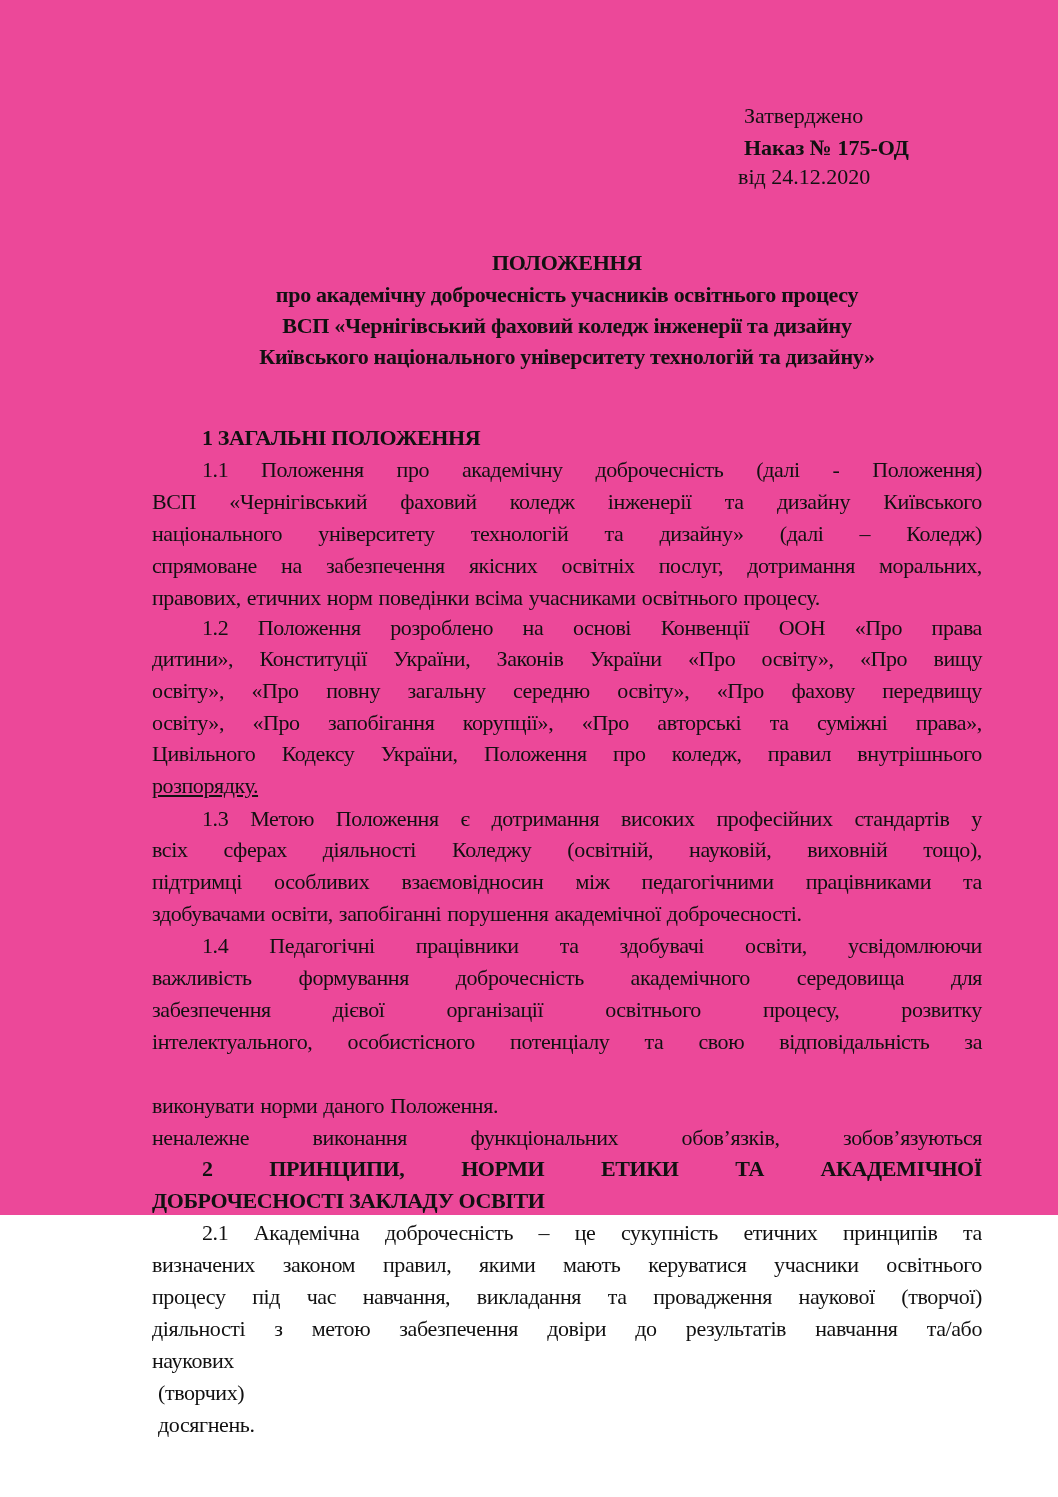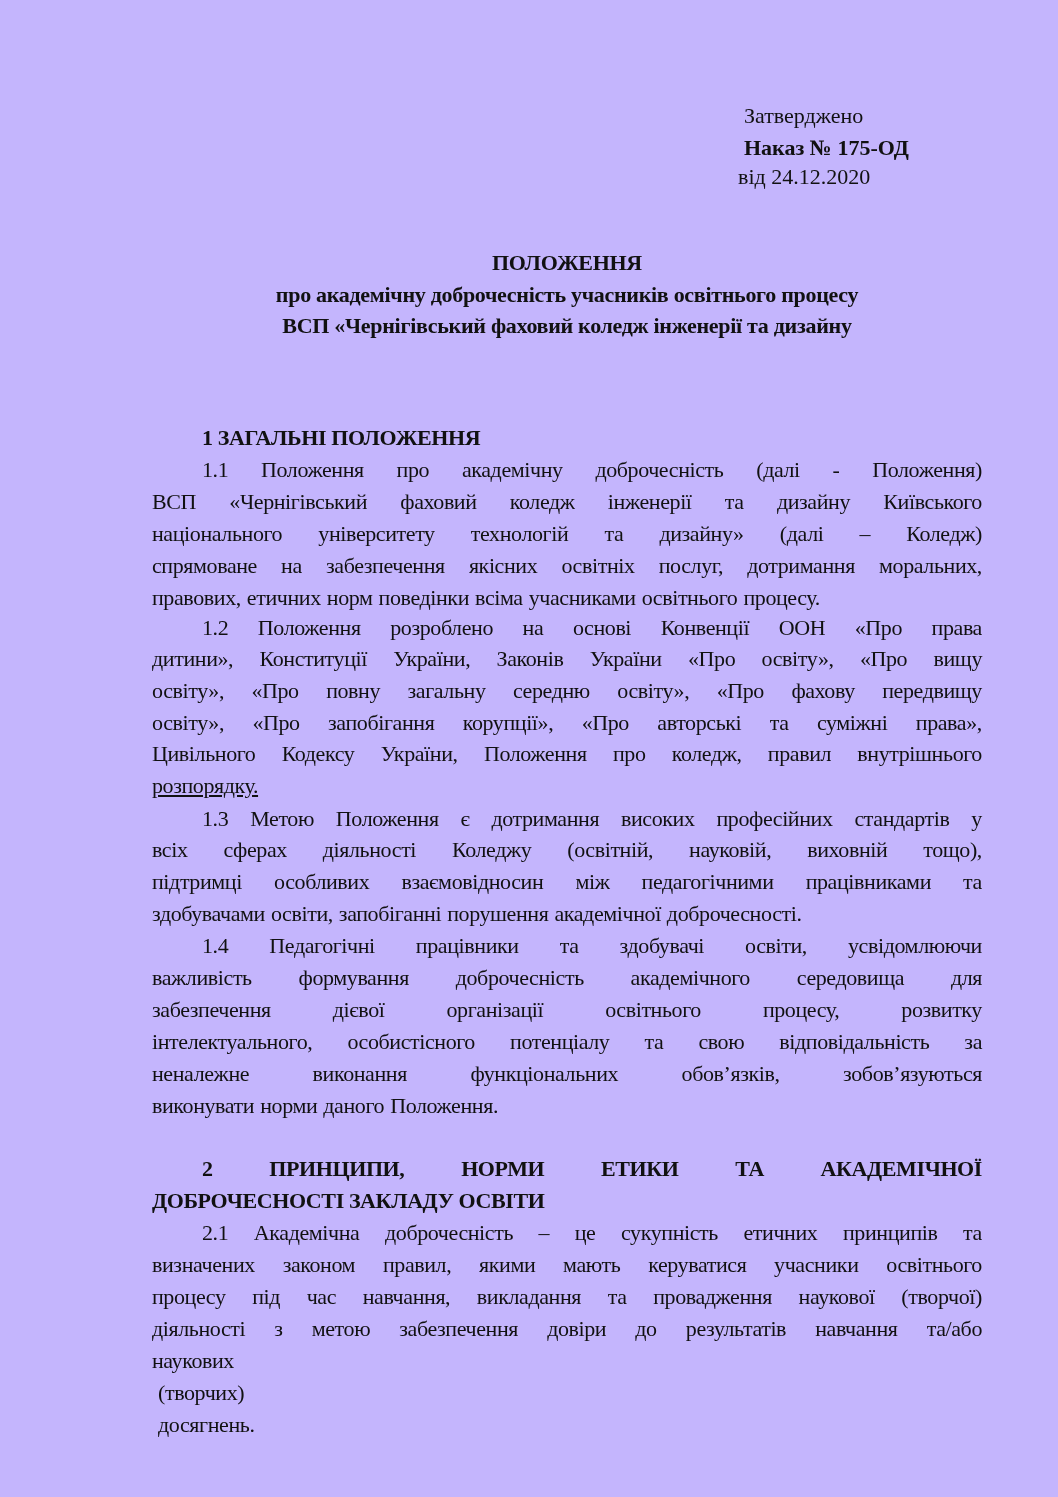--- a/index.html
+++ b/index.html
@@ -1,18 +1,18 @@
 <!DOCTYPE html>
 <html><head>
 <meta charset="utf-8">
 <style>
   html, body { margin: 0; padding: 0; background: #ffffff; }
   body { width: 1058px; height: 1497px; position: relative; overflow: hidden;
          font-family: "Liberation Serif", serif; color: #111; }
-  .page { position: absolute; left: 0; top: 0; width: 1058px; height: 1497px; background: #c4b5fd; }
+  .page { position: absolute; left: 0; top: 0; width: 1058px; height: 1215px; background: #ec4899; }
   .approval { position: absolute; font-size: 22px; line-height: 28px; white-space: nowrap; }
   .ap1 { left: 744px; top: 102px; }
   .ap2 { left: 744px; top: 134px; font-weight: bold; }
   .ap3 { left: 738px; top: 163px; }
   .title { position: absolute; left: 152px; width: 830px; text-align: center;
            font-weight: bold; font-size: 22px; line-height: 30px; white-space: nowrap; letter-spacing: -0.3px; }
   .t1 { top: 248px; left: 152px; }
   .t2 { top: 280px; }
   .t3 { top: 311px; }
   .t4 { top: 342px; }
@@ -30,20 +30,21 @@
 
 <div class="page">
 
   <div class="approval ap1">Затверджено</div>
   <div class="approval ap2">Наказ № 175-ОД</div>
   <div class="approval ap3">від 24.12.2020</div>
 
   <div class="title t1">ПОЛОЖЕННЯ</div>
   <div class="title t3">ВСП «Чернігівський фаховий коледж інженерії та дизайну</div>
   <div class="title t2">про академічну доброчесність учасників освітнього процесу</div>
+  <div class="title t4">Київського національного університету технологій та дизайну»</div>
 
   <div class="body" id="body" style="top:0;">
     <div class="line heading last" style="top:422px; left:50px;">
       <span>1 ЗАГАЛЬНІ ПОЛОЖЕННЯ</span>
     </div>
 
     <div class="line indent jl" style="top:454px;">
         <span>1.1</span>
         <span>Положення</span>
         <span>про</span>
@@ -218,21 +219,21 @@
       </div>
     <div class="line jl" style="top:1026px;">
         <span>інтелектуального,</span>
         <span>особистісного</span>
         <span>потенціалу</span>
         <span>та</span>
         <span>свою</span>
         <span>відповідальність</span>
         <span>за</span>
       </div>
-    <div class="line jl" style="top:1058px;">
+    <div class="line jl" style="top:1122px;">
         <span>неналежне</span>
         <span>виконання</span>
         <span>функціональних</span>
         <span>обов’язків,</span>
         <span>зобов’язуються</span>
       </div>
     <div class="line last jl" style="top:1090px;">
         <span>виконувати</span>
         <span>норми</span>
         <span>даного</span>

